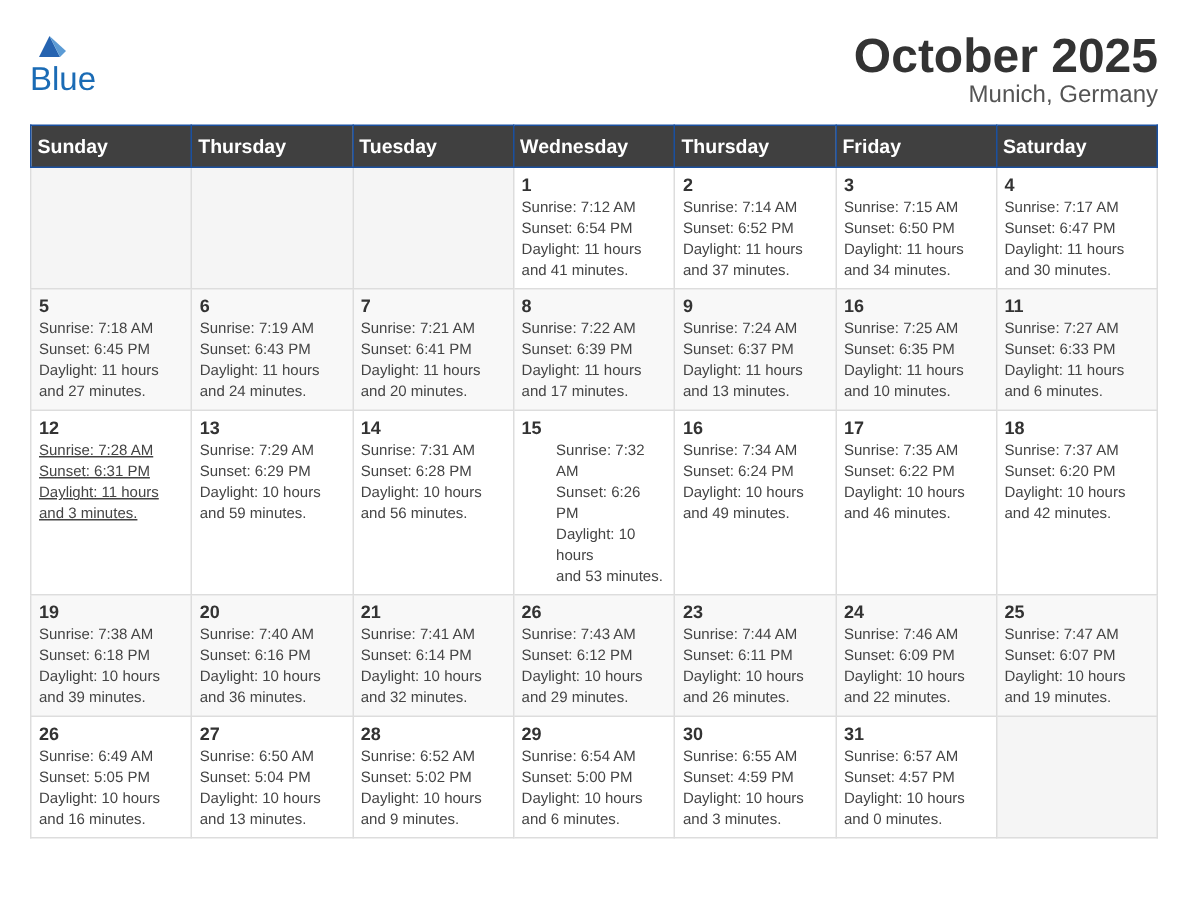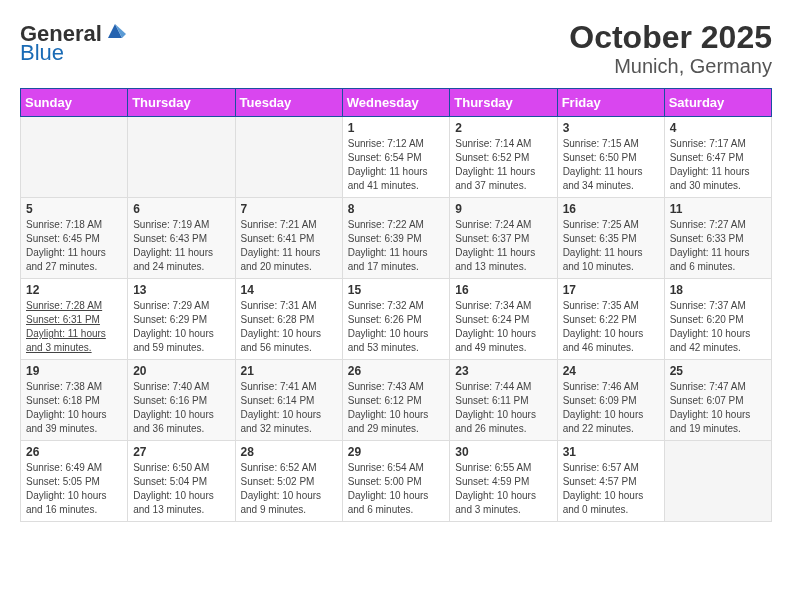--- a/index.html
+++ b/index.html
@@ -34,30 +34,30 @@
     .title-area {
       text-align: right;
     }
     .month-title {
       font-size: 32px;
       font-weight: bold;
       color: #333;
       line-height: 1.1;
     }
     .location {
-      font-size: 20px;
+      font-size: 16px;
       color: #555;
     }
     .calendar {
       width: 100%;
       border-collapse: collapse;
       border: 1px solid #ccc;
     }
     .calendar th {
-      background-color: #d946ef;
+      background-color: #404040;
       color: #fff;
       font-size: 13px;
       font-weight: bold;
       padding: 6px 4px;
       text-align: left;
       border: 1px solid #1a50a0;
     }
     .calendar td {
       vertical-align: top;
       border: 1px solid #ddd;
@@ -85,21 +85,20 @@
     .empty-cell {
       background: #f5f5f5 !important;
     }
   </style>
 </head>
 <body>
 
 <div class="header">
   <div class="logo">
     <div style="display:flex; align-items:center;">
-      <span class="logo-general">General</span>
       <svg width="22" height="22" viewBox="0 0 22 22" style="margin-left:2px; margin-bottom:6px;">
         <polygon points="4,18 11,4 18,18" fill="#2563b0"></polygon>
         <polygon points="11,4 18,18 22,14" fill="#5b9bd5"></polygon>
       </svg>
     </div>
     <span class="logo-blue" style="margin-top:-8px;">Blue</span>
   </div>
   <div class="title-area">
     <div class="month-title">October 2025</div>
     <div class="location">Munich, Germany</div>
@@ -220,21 +219,21 @@
         </td>
         <td>
           <span class="day-num">14</span>
           <div class="day-info" style="white-space: pre-line;">Sunrise: 7:31 AM
 Sunset: 6:28 PM
 Daylight: 10 hours
 and 56 minutes.</div>
         </td>
         <td>
           <span class="day-num">15</span>
-          <div class="day-info" style="white-space: pre-line;">Sunrise: 7:32 AM
+          <div class="day-info" style="white-space: pre-line; margin-left: 23px;">Sunrise: 7:32 AM
 Sunset: 6:26 PM
 Daylight: 10 hours
 and 53 minutes.</div>
         </td>
         <td>
           <span class="day-num">16</span>
           <div class="day-info" style="white-space: pre-line;">Sunrise: 7:34 AM
 Sunset: 6:24 PM
 Daylight: 10 hours
 and 49 minutes.</div>

